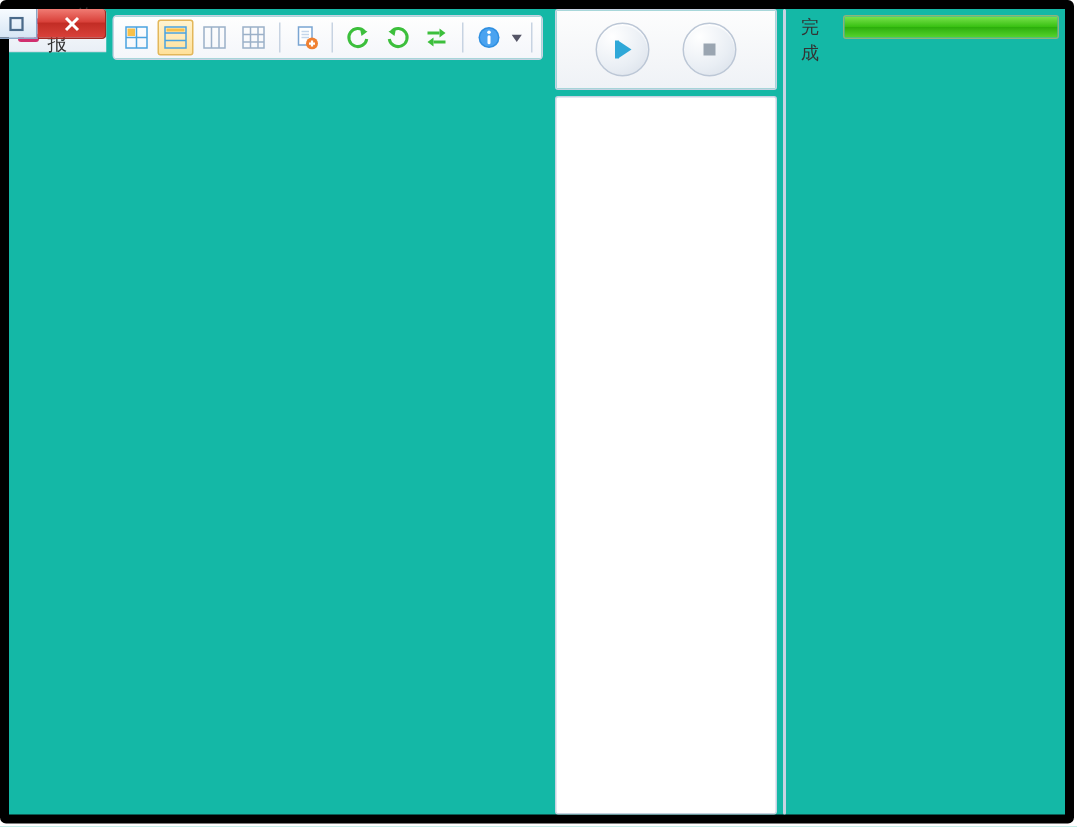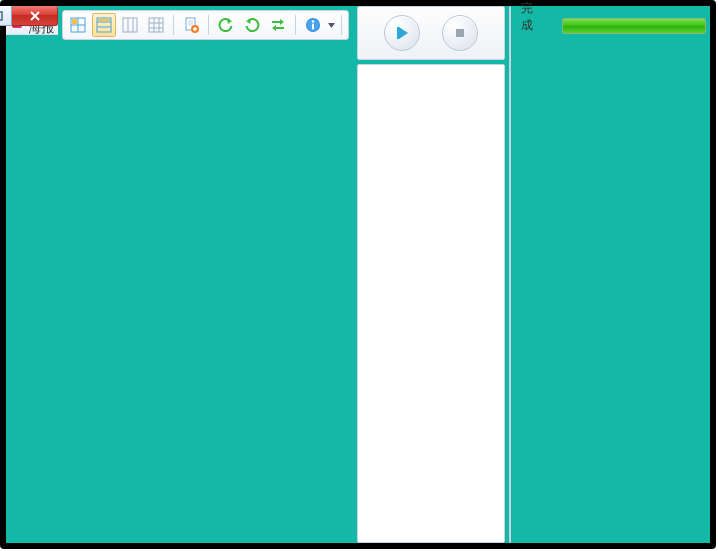--- a/index.html
+++ b/index.html
@@ -159,22 +159,22 @@
     background: #fff;
     border: 1px solid #c7d3e2;
     border-radius: 2px;
   }
 
   
   .statusbar {
     height: 24px;
     margin: 4px;
     display: flex;
-    align-items: flex-end;
-    gap: 19px;
+    align-items: flex-start;
+    gap: 6px;
   }
   .status-text { color: #333; font-size: 12px; padding-left: 2px; }
   .progress {
     width: 152px; height: 14px;
     border: 1px solid #8fb37a;
     border-radius: 2px;
     background: #fff;
     overflow: hidden;
   }
   .progress-fill {

